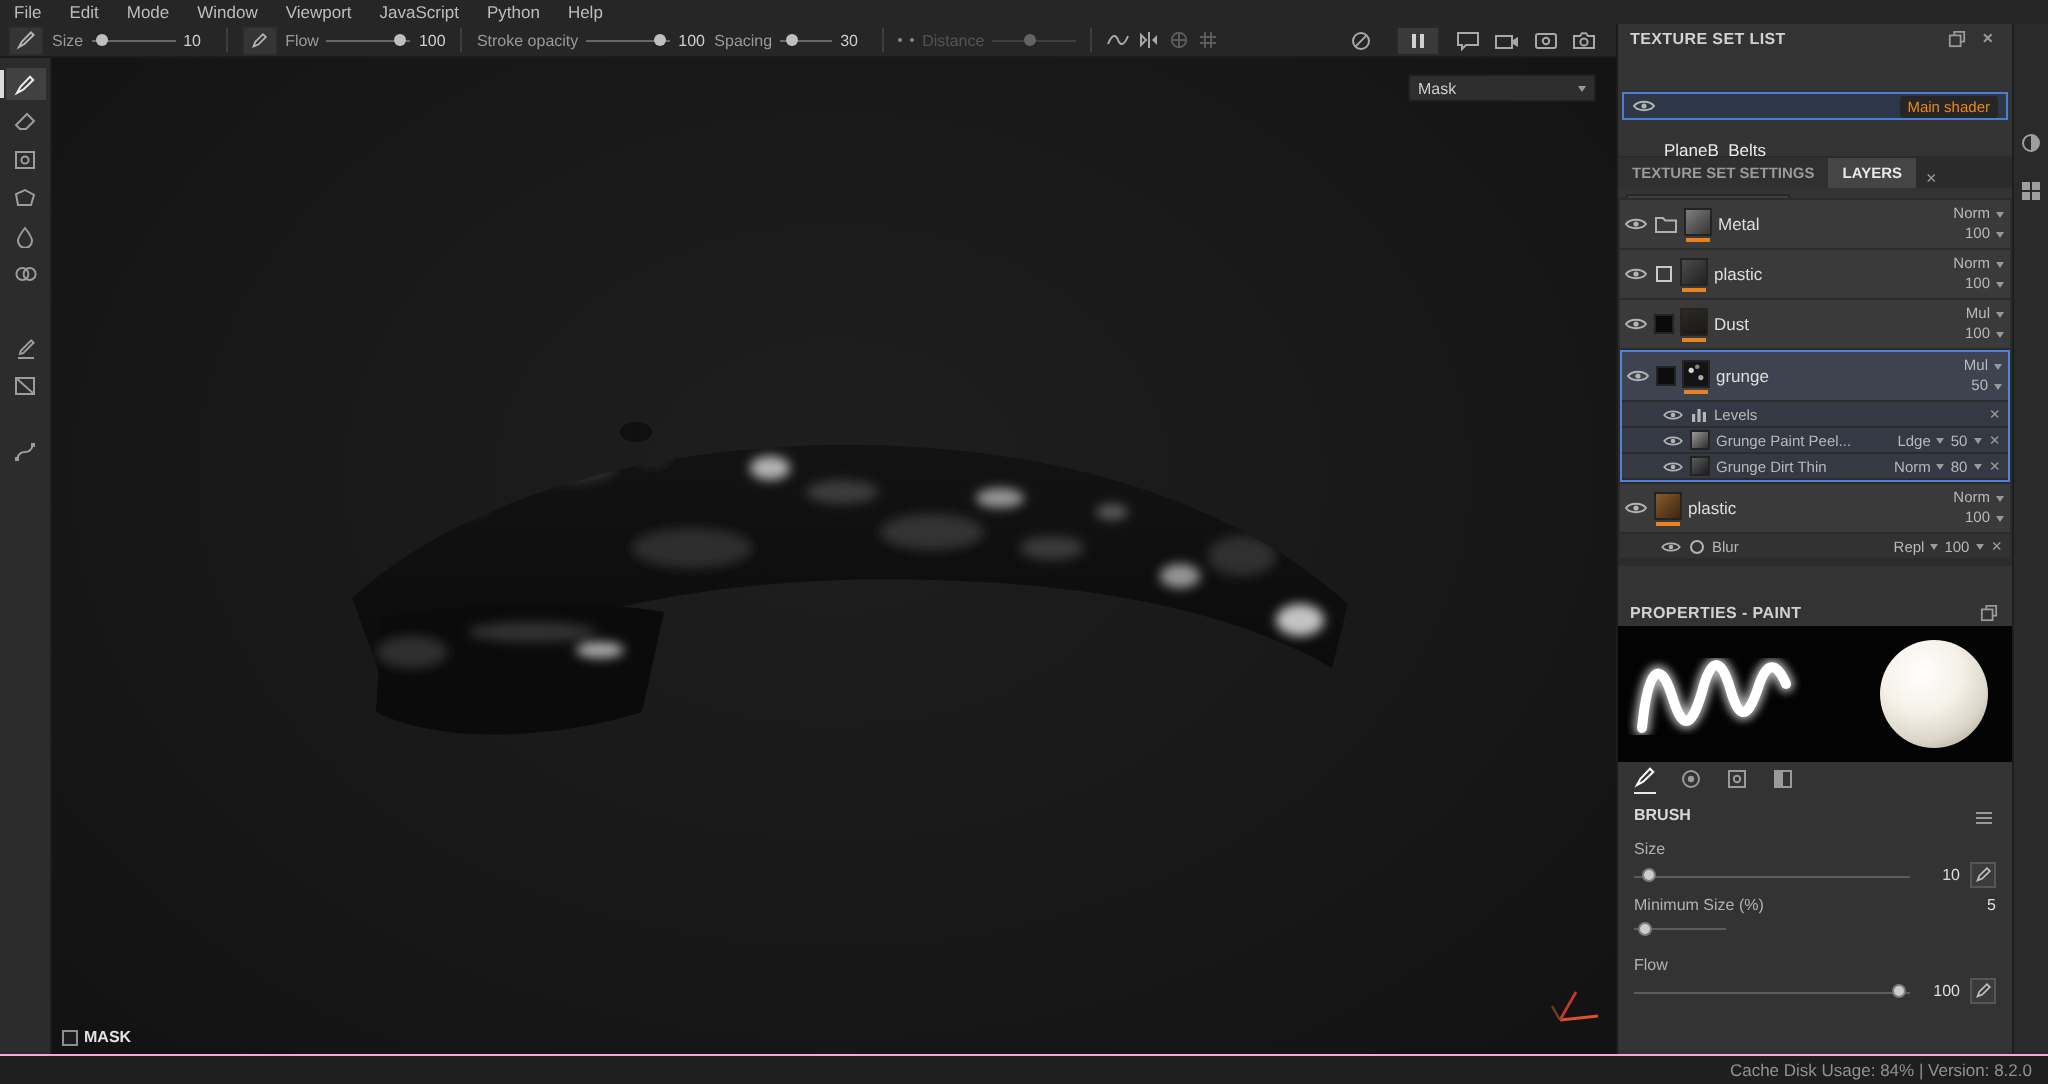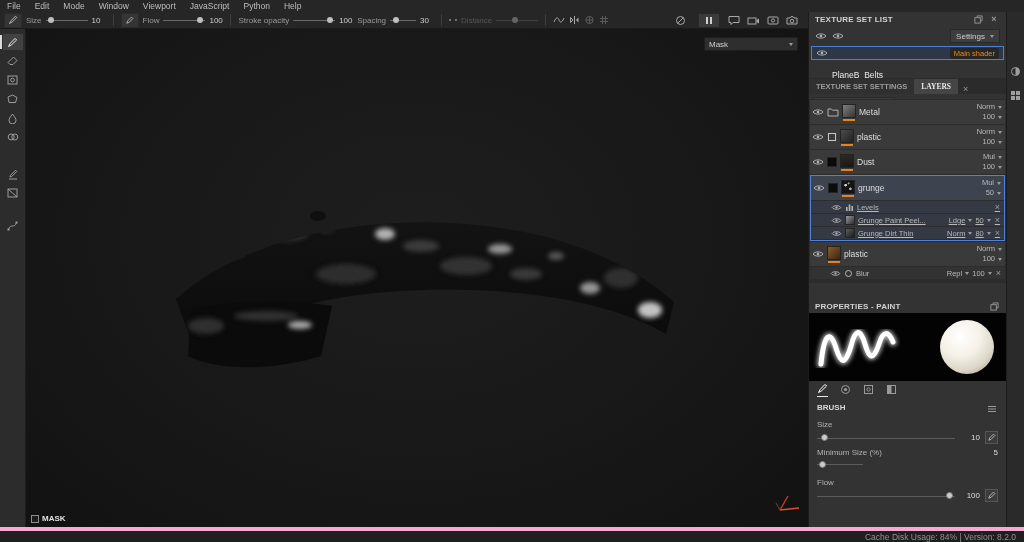--- a/index.html
+++ b/index.html
@@ -52,33 +52,33 @@
   .eye{color:#b2b2b2;}
 
   .tsl-settings{position:absolute;top:16px;left:0;right:0;height:16px;display:flex;align-items:center;padding:0 6px;gap:5px;}
   .combo-plain{margin-left:auto;display:flex;align-items:center;gap:5px;background:#3d3d3d;border:1px solid #292929;height:12px;padding:0 5px;color:#cfcfcf;}
   .tsl-set{position:absolute;top:34px;left:2px;right:2px;height:14px;background:#2e3razz;background:#2d3747;border:1px solid #4d7fd0;display:flex;align-items:center;gap:4px;padding:0 4px;box-sizing:border-box;}
   .tsl-name{flex:1;color:#eaeaea;font-size:8.5px;margin-top:44px;}
   .shader-badge{color:#e8891e;background:#262626;padding:0 4px;border-radius:2px;font-size:7.5px;line-height:11px;}
 
   .tabbar{position:absolute;top:66px;left:0;right:0;height:16px;background:#2b2b2b;display:flex;align-items:flex-end;}
   .tab{height:15px;display:flex;align-items:center;padding:0 7px;color:#9a9a9a;background:#303030;font-size:7.5px;font-weight:bold;white-space:nowrap;}
-  .tab.active{background:#454545;color:#e8e8e8;font-family:Liberation Serif, serif;}
+  .tab.active{background:#454545;color:#e8e8e8;}
   .tab-close{padding:0 5px;color:#9a9a9a;font-size:9px;}
 
   .ltoolbar{position:absolute;top:84px;left:0;right:0;height:16px;display:flex;align-items:center;padding:0 4px;gap:3px;background:#333;}
   .combo{display:flex;align-items:center;justify-content:space-between;width:72px;height:12px;background:#3d3d3d;border:1px solid #282828;padding:0 4px;color:#cfcfcf;}
   .ltool-icons{margin-left:auto;display:flex;gap:5px;align-items:center;color:#a8a8a8;}
 
   .llist{position:absolute;top:87px;left:0;right:0;height:183px;background:#2c2c2c;overflow:hidden;padding-top:1px;}
   .lrow{height:24px;margin:0 1px 1px 1px;background:#3a3a3a;display:flex;align-items:center;gap:3px;padding:0 2px;}
   .erow{height:12px;margin:0 1px 1px 1px;background:#323232;display:flex;align-items:center;gap:3px;padding:0 3px 0 20px;font-size:7.5px;color:#b8b8b8;}
   .sel-group{border:1px solid #4f82d8;margin:0 1px 1px 1px;background:#2f3razz;}
   .sel-group .lrow{margin:0 0 1px 0;background:#3d4450;}
-  .sel-group .erow{margin:0 0 1px 0;background:#343943;text-decoration:underline;}
+  .sel-group .erow{margin:0 0 1px 0;background:#343943;}
   .lname{flex:1;color:#dedede;font-size:8.5px;white-space:nowrap;overflow:hidden;}
   .ename{flex:1;white-space:nowrap;overflow:hidden;}
   .modes{display:flex;flex-direction:column;align-items:flex-end;line-height:10px;margin-right:1px;}
   .msel{display:flex;align-items:center;gap:3px;color:#b8b8b8;font-size:7.5px;}
   .thumbwrap{display:flex;flex-direction:column;align-items:center;gap:1px;}
   .thumb{width:14px;height:14px;border:1px solid #232323;box-sizing:border-box;}
   .thumb.sm{width:10px;height:10px;}
   .chanbar{width:12px;height:2px;background:#e8821e;}
   .xbtn{color:#9a9a9a;font-size:9px;line-height:1;padding:0 1px;}
 
@@ -99,21 +99,21 @@
   .pslider .tr{position:absolute;left:0;right:0;top:5px;height:1px;background:#5c5c5c;}
   .pslider .kn{position:absolute;top:1.5px;width:7px;height:7px;border-radius:50%;background:#cccccc;border:1px solid #7c7c7c;box-sizing:border-box;}
   .sval{width:20px;text-align:right;color:#dedede;}
   .editbox{width:13px;height:13px;border:1px solid #565656;background:#3b3b3b;display:flex;align-items:center;justify-content:center;color:#bdbdbd;box-sizing:border-box;}
   .lblrow{display:flex;align-items:center;}
   .lblrow .sp{flex:1;}
 
   .rightstrip{position:absolute;left:1006px;top:12px;width:18px;height:515px;background:#2a2a2a;border-left:1px solid #1d1d1d;display:flex;flex-direction:column;align-items:center;padding-top:52px;gap:10px;box-sizing:border-box;color:#9e9e9e;z-index:5;}
   .stripbtn{width:14px;height:14px;display:flex;align-items:center;justify-content:center;}
 
-  .statusbar{position:absolute;left:0;top:527px;width:100%;height:15px;background:#1f1f1f;border-top:4px solid #f9a8d4;display:flex;align-items:center;justify-content:flex-end;padding-right:8px;box-sizing:border-box;font-size:8.5px;color:#919191;z-index:6;}
+  .statusbar{position:absolute;left:0;top:527px;width:100%;height:15px;background:#1f1f1f;border-top:1px solid #f9a8d4;display:flex;align-items:center;justify-content:flex-end;padding-right:8px;box-sizing:border-box;font-size:8.5px;color:#919191;z-index:6;}
 </style>
 </head>
 <body>
 
 <div class="app">
 
   <svg width="0" height="0" style="position:absolute">
     <defs>
       <symbol id="eye" viewBox="0 0 12 8">
         <path d="M1 4 C3 1.2 9 1.2 11 4 C9 6.8 3 6.8 1 4 Z" fill="none" stroke="currentColor" stroke-width="1"></path>
@@ -370,32 +370,20 @@
       <span>TEXTURE SET LIST</span>
       <span class="sp"></span>
       <span class="icon-btn">
           <svg width="9" height="9" viewBox="0 0 10 10">
             <use href="#float"></use>
           </svg>
         </span>
       <span class="icon-btn">×</span>
     </div>
 
-    <div class="tsl-settings">
-      <svg class="eye" width="12" height="8">
-          <use href="#eye"></use>
-        </svg>
-      <svg class="eye" width="12" height="8">
-          <use href="#eye"></use>
-        </svg>
-      <div class="combo-plain">
-        <span>Settings</span>
-        <i class="caret"></i>
-      </div>
-    </div>
 
     <div class="tsl-set">
       <svg class="eye" width="12" height="8">
           <use href="#eye"></use>
         </svg>
       <span class="tsl-name">PlaneB_Belts</span>
       <span class="shader-badge">Main shader</span>
     </div>
 
     <div class="tabbar">

